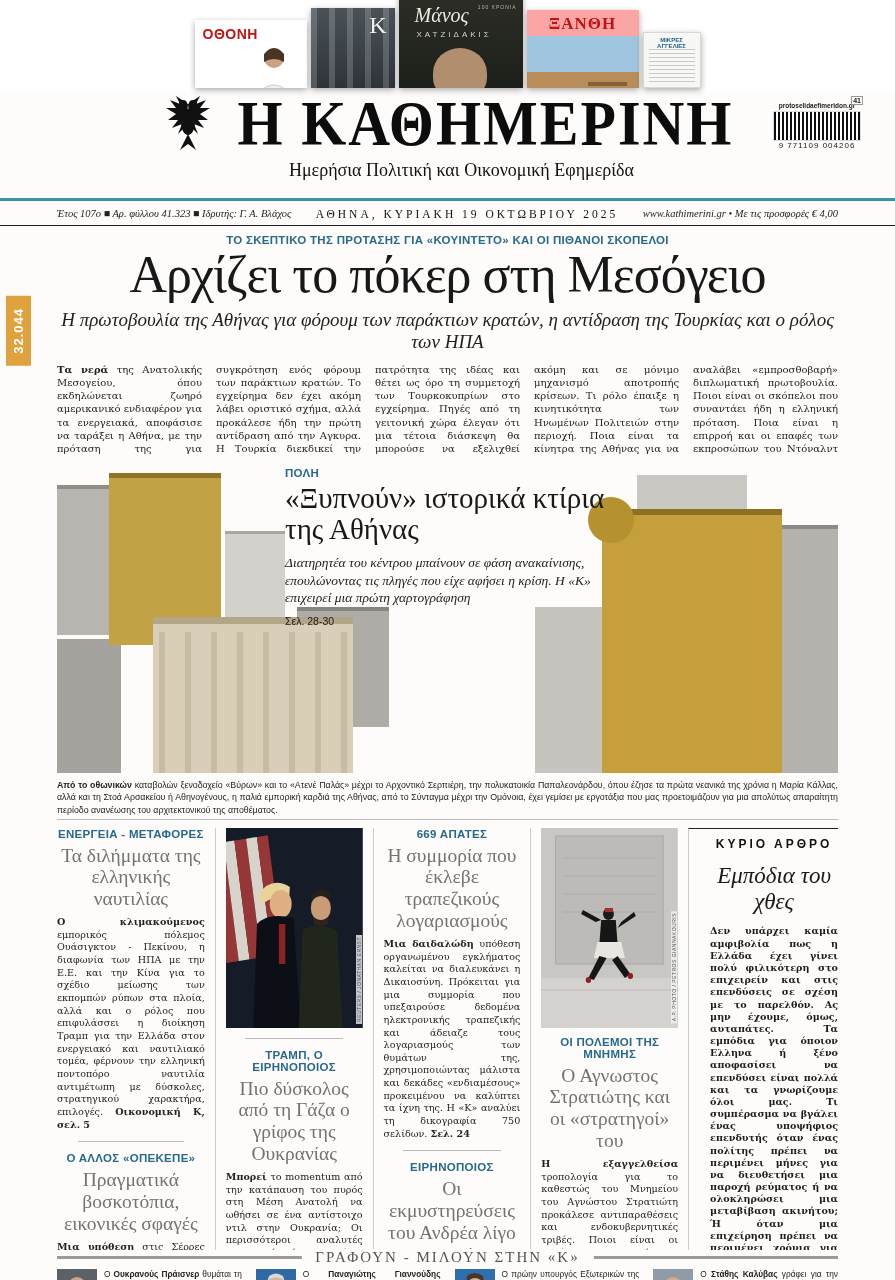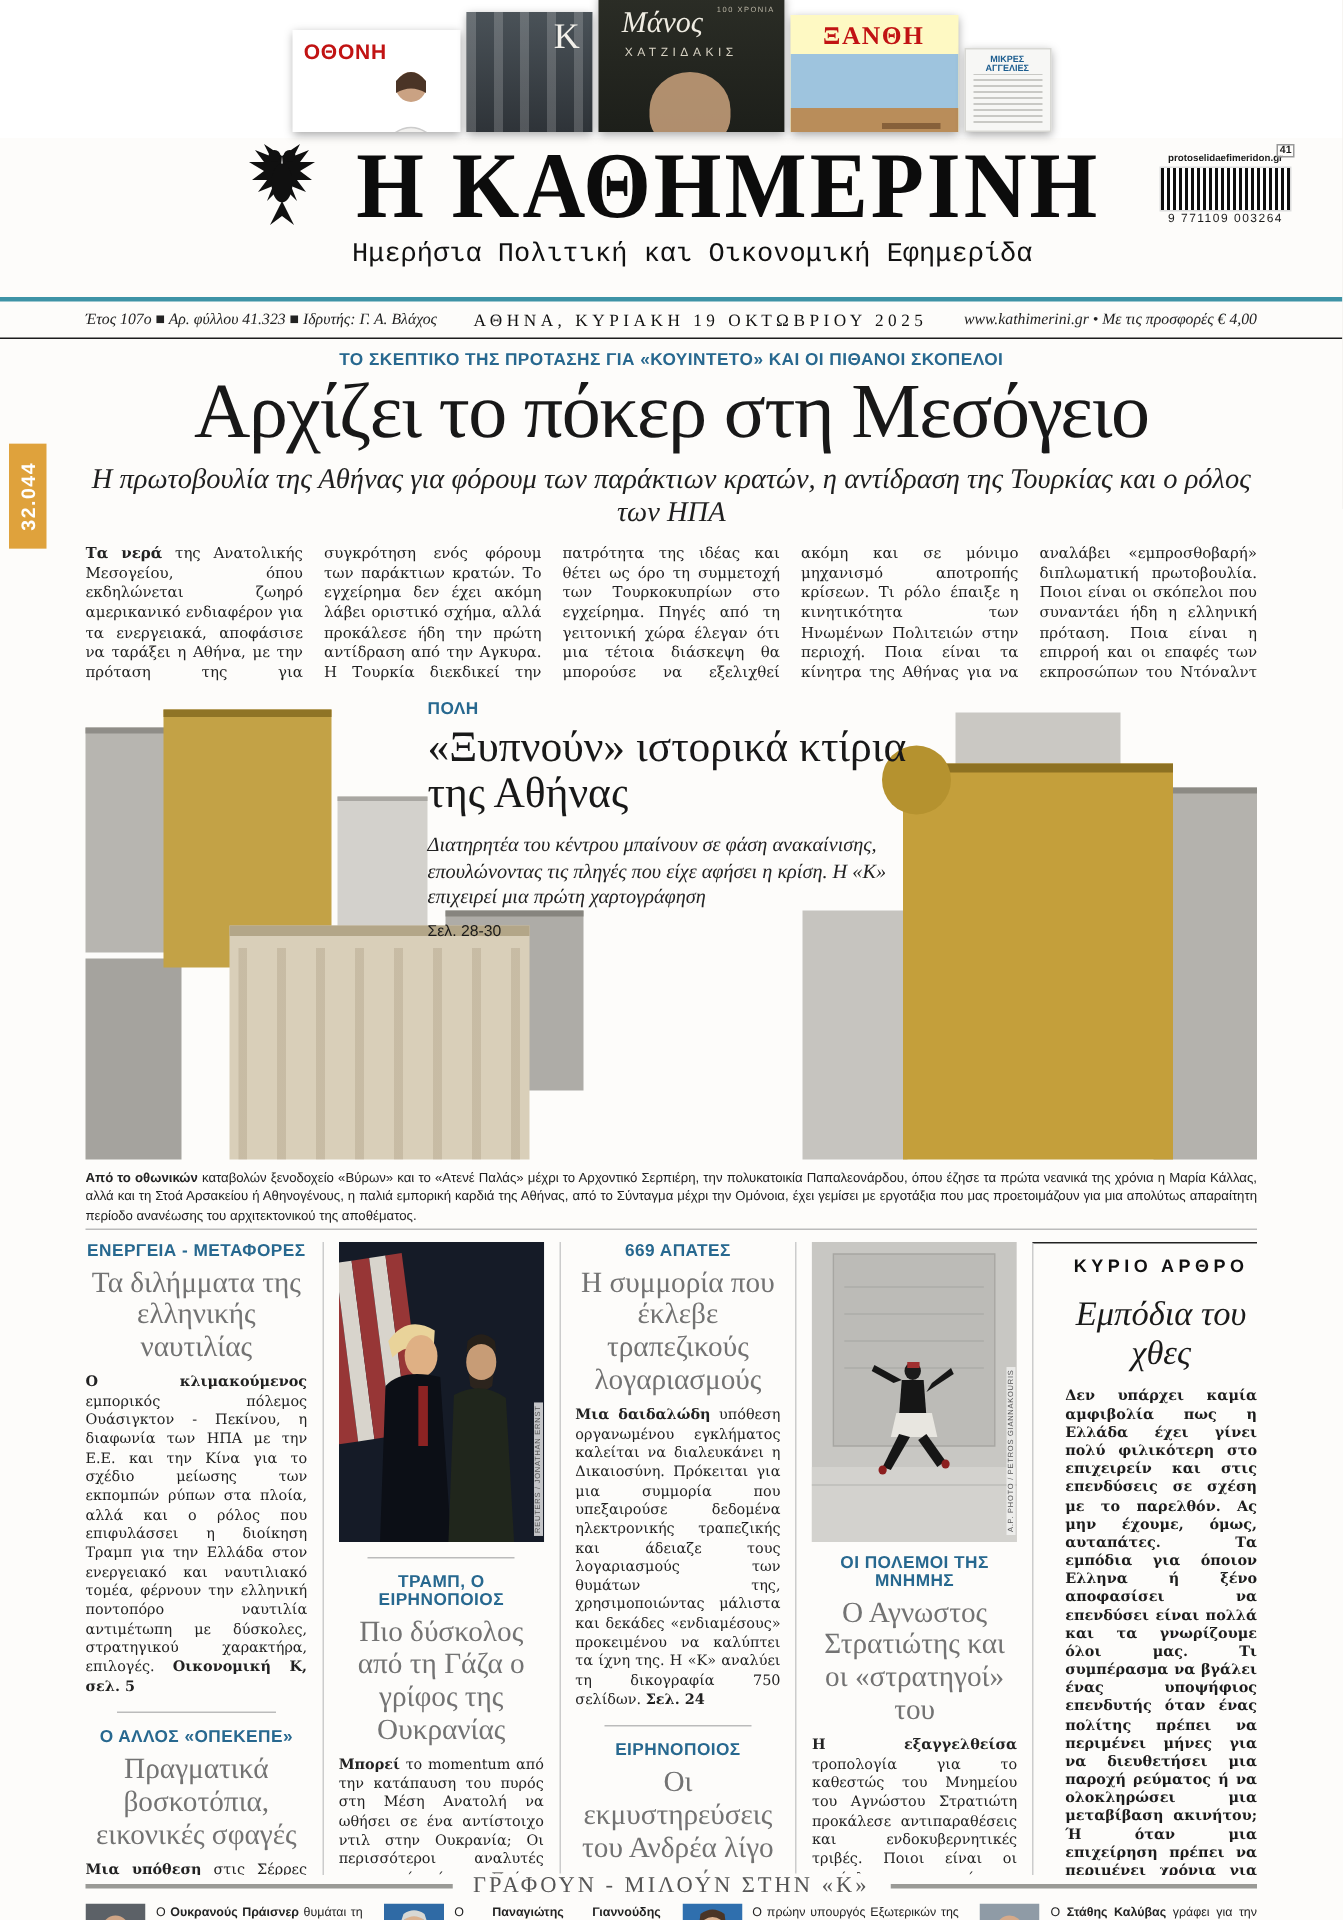--- a/index.html
+++ b/index.html
@@ -12,34 +12,34 @@
   .c-othoni { width:112px; height:68px; background:#fff; }
   .c-othoni .ctitle { position:absolute; top:6px; left:8px; color:#c11313; font-weight:bold; font-size:14px; letter-spacing:.5px; }
   .c-k { width:84px; height:80px; background:linear-gradient(180deg,#4a5258,#2e3338); }
   .c-k .ctitle { position:absolute; top:4px; right:8px; color:#f2f0ea; font-family:"Liberation Serif",serif; font-size:24px; }
   .c-k .cols { position:absolute; inset:0; background:repeating-linear-gradient(90deg, rgba(255,255,255,.18) 0 6px, rgba(0,0,0,0) 6px 18px); }
   .c-hatz { width:124px; height:92px; background:linear-gradient(180deg,#2b2d26,#1d1f1a); }
   .c-hatz .script { position:absolute; top:8px; left:16px; color:#efece2; font-family:"Liberation Serif",serif; font-style:italic; font-size:20px; }
   .c-hatz .caps { position:absolute; top:34px; left:18px; color:#d8d3c4; font-size:8px; letter-spacing:3px; }
   .c-hatz .note { position:absolute; top:8px; right:6px; color:#b9b4a4; font-size:5px; letter-spacing:1px; }
   .c-hatz .face { position:absolute; bottom:-10px; left:34px; width:54px; height:50px; background:#caa27c; border-radius:50% 50% 40% 40%; opacity:.85; }
-  .c-xanthi { width:112px; height:78px; background:#fef9c3; }
+  .c-xanthi { width:112px; height:78px; background:#fca5a5; }
   .c-xanthi .ctitle { position:absolute; top:4px; left:50%; transform:translateX(-50%); color:#c11313; font-weight:bold; font-family:"Liberation Serif",serif; font-size:17px; letter-spacing:1px; }
   .c-xanthi .photo { position:absolute; top:26px; left:0; right:0; bottom:0; background:linear-gradient(180deg,#9ec4de 0 18%, #b98d5a 18% 60%, #8a5d38 60%); }
   .c-xanthi .photo:after { content:""; position:absolute; inset:20% 10% 10% 55%; background:repeating-linear-gradient(0deg, rgba(60,30,10,.4) 0 4px, rgba(0,0,0,0) 4px 10px); }
   .c-mikres { width:58px; height:56px; background:#f7f7f5; border:1px solid #d8d8d4; }
   .c-mikres .ctitle { position:absolute; top:4px; left:4px; right:4px; color:#1c5d8f; font-weight:bold; font-size:6px; text-align:center; }
   .c-mikres .lines { position:absolute; top:16px; left:5px; right:5px; bottom:5px; background:repeating-linear-gradient(0deg,#c9c9c5 0 1px, rgba(0,0,0,0) 1px 4px); }
   .avatar-w { position:absolute; right:10px; bottom:-6px; }
 
   
   .masthead { position:relative; height:104px; padding-top:2px; text-align:center; }
   .mast-row { display:flex; justify-content:center; gap:24px; }
   .mast-title { font-family:"Liberation Serif",serif; font-weight:bold; font-size:58px; letter-spacing:2px; color:#0c0c0c; line-height:1.02; transform:scaleY(1.08); }
-  .mast-sub { margin-top:6px; font-family:Liberation Mono, monospace; font-size:18px; color:#111;padding-left:28px; }
+  .mast-sub { margin-top:6px; font-family:Liberation Serif, serif; font-size:18px; color:#111;padding-left:28px; }
   .barcode { position:absolute; top:8px; right:34px; width:88px; text-align:center; }
   .bc-issue { position:absolute; top:-4px; right:-2px; font-size:7px; font-weight:bold; border:1px solid #999; padding:0 1px; }
   .bc-bars { height:30px; background:repeating-linear-gradient(90deg,#0e0e0e 0 2px,#fff 2px 4px); border:1px solid #ddd; }
   .bc-site { font-size:6.5px; font-weight:bold; margin:2px 0; }
   .bc-num { font-size:8px; letter-spacing:1px; }
 
   .rule-teal { height:3px; background:#3e93a6; margin-top:2px; }
   .dateline { display:flex; justify-content:space-between; align-items:center; padding:4px 57px 3px; height:24px; }
   .dl-side { font-family:"Liberation Serif",serif; font-style:italic; font-size:10.5px; color:#222; }
   .dl-center { font-family:"Liberation Serif",serif; font-size:11.5px; letter-spacing:3px; color:#111; }
@@ -154,21 +154,21 @@
             <circle cx="31" cy="10" r="4"></circle>
         </g>
       </svg>
       <div class="mast-title">Η ΚΑΘΗΜΕΡΙΝΗ</div>
     </div>
     <div class="mast-sub">Ημερήσια Πολιτική και Οικονομική Εφημερίδα</div>
     <div class="barcode">
       <div class="bc-issue">41</div>
       <div class="bc-site">protoselidaefimeridon.gr</div>
       <div class="bc-bars"></div>
-      <div class="bc-num">9 771109 003264</div>
+      <div class="bc-num">9 771109 004206</div>
     </div>
   </div>
 
   <div class="rule-teal"></div>
   <div class="dateline">
     <div class="dl-side">Έτος 107ο ■ Αρ. φύλλου 41.323 ■ Ιδρυτής: Γ. Α. Βλάχος</div>
     <div class="dl-center">ΑΘΗΝΑ, ΚΥΡΙΑΚΗ 19 ΟΚΤΩΒΡΙΟΥ 2025</div>
     <div class="dl-side">www.kathimerini.gr • Με τις προσφορές € 4,00</div>
   </div>
   <div class="rule-black"></div>

